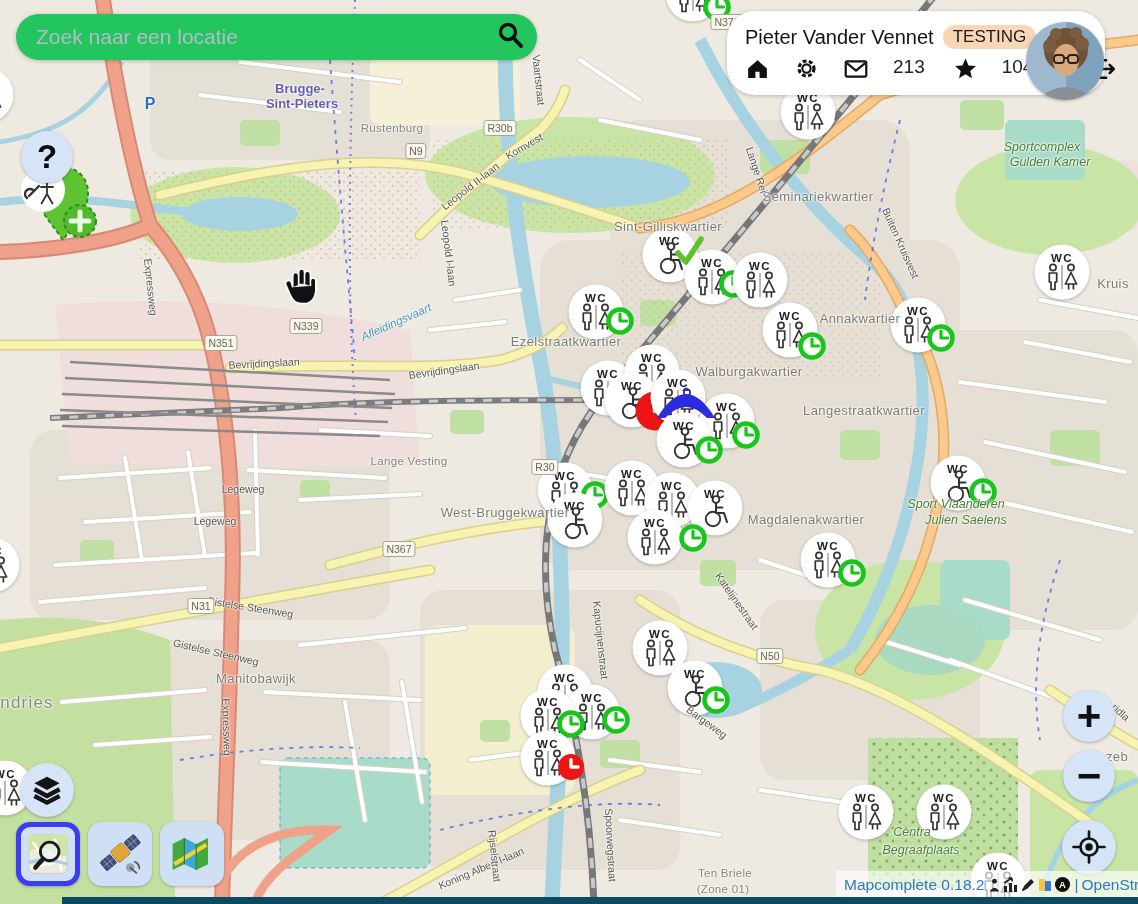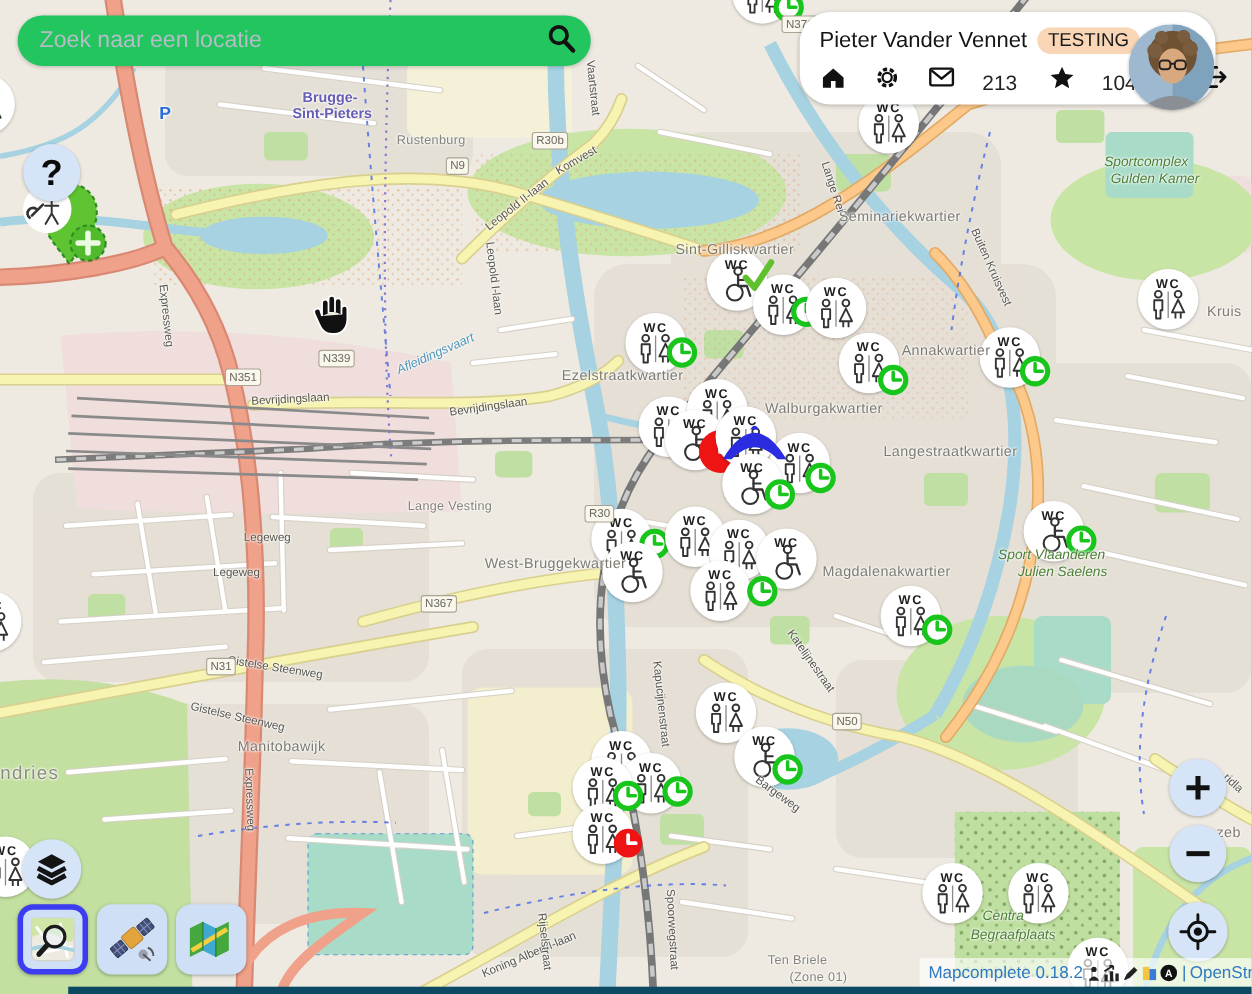--- a/index.html
+++ b/index.html
@@ -38,21 +38,21 @@
   .search input{flex:1;border:none;outline:none;font-size:21px;color:#333;background:transparent;
        font-family:"Liberation Sans",sans-serif;}
   .search input::placeholder{color:#b4bcc6;}
   .search .mag{flex:0 0 auto;cursor:pointer;}
 
   .user-panel{position:absolute;left:727px;top:11px;width:378px;height:84px;background:#fff;
        border-radius:28px;box-shadow:0 1px 4px rgba(0,0,0,.22);z-index:6;padding:9px 90px 9px 18px;}
   .up-row1{display:flex;align-items:center;gap:9px;height:34px;}
   .up-name{font-size:20px;color:#141414;white-space:nowrap;}
   .up-badge{background:#f8d6b6;border-radius:13px;padding:2px 10px;font-size:17px;color:#1a1a1a;}
-  .up-row2{display:flex;align-items:flex-end;gap:24px;height:32px;margin-top:2px;}
+  .up-row2{display:flex;align-items:flex-start;gap:24px;height:32px;margin-top:2px;}
   .up-count{font-size:19px;color:#222;margin-right:4px;}
   .avatar{position:absolute;left:1026px;top:22px;width:78px;height:78px;border-radius:50%;
        overflow:hidden;z-index:7;box-shadow:0 1px 3px rgba(0,0,0,.3);}
 
   .circle-btn{position:absolute;border-radius:50%;background:#d5e4f7;display:flex;align-items:center;
        justify-content:center;box-shadow:0 1px 3px rgba(0,0,0,.28);z-index:6;cursor:pointer;}
   .qmark{left:21px;top:131px;width:52px;height:52px;font-size:33px;font-weight:bold;color:#0a0a0a;z-index:7;}
   .zoom-in {left:1063px;top:690px;width:52px;height:52px;font-size:42px;font-weight:bold;color:#111;}
   .zoom-out{left:1063px;top:750px;width:52px;height:52px;font-size:42px;font-weight:bold;color:#111;}
   .geoloc  {left:1062px;top:820px;width:54px;height:54px;}
@@ -661,21 +661,21 @@
       <span class="lbl district" style="left: 806px; top: 519px;">Magdalenakwartier</span>
       <span class="lbl street" style="left: 250px; top: 607px; --r: 9deg;">Gistelse Steenweg</span>
       <span class="lbl street" style="left: 216px; top: 652px; --r: 13deg;">Gistelse Steenweg</span>
       <span class="lbl district" style="left: 256px; top: 678px;">Manitobawijk</span>
       <span class="lbl big-district" style="left: 27px; top: 703px;">ndries</span>
       <span class="lbl street" style="left: 737px; top: 601px; --r: 55deg;">Katelijnestraat</span>
       <span class="lbl street" style="left: 601px; top: 640px; --r: 84deg;">Kapucijnenstraat</span>
       <span class="lbl street" style="left: 611px; top: 845px; --r: 87deg;">Spoorwegstraat</span>
       <span class="lbl street" style="left: 707px; top: 722px; --r: 36deg;">Bargeweg</span>
       <span class="lbl district-sm" style="left: 725px; top: 873px;">Ten Briele</span>
-      <span class="lbl district-sm" style="left: 744px; top: 889px;">(Zone 01)</span>
+      <span class="lbl district-sm" style="left: 723px; top: 889px;">(Zone 01)</span>
       <span class="lbl street" style="left: 481px; top: 868px; --r: -23deg;">Koning Albert I-laan</span>
       <span class="lbl street" style="left: 495px; top: 856px; --r: 84deg;">Rijselstraat</span>
       <span class="lbl area-green" style="left: 912px; top: 832px;">Centra</span>
       <span class="lbl area-green" style="left: 921px; top: 850px;">Begraafplaats</span>
       <span class="lbl area-green" style="left: 956px; top: 504px;">Sport Vlaanderen</span>
       <span class="lbl area-green" style="left: 966px; top: 520px;">Julien Saelens</span>
       <span class="lbl district" style="left: 1117px; top: 756px;">zeb</span>
       <span class="lbl street" style="left: 1121px; top: 712px; --r: 42deg;">ridla</span>
       <span class="road-badge" style="left: 416px; top: 151px;">N9</span>
       <span class="road-badge" style="left: 500px; top: 128px;">R30b</span>

